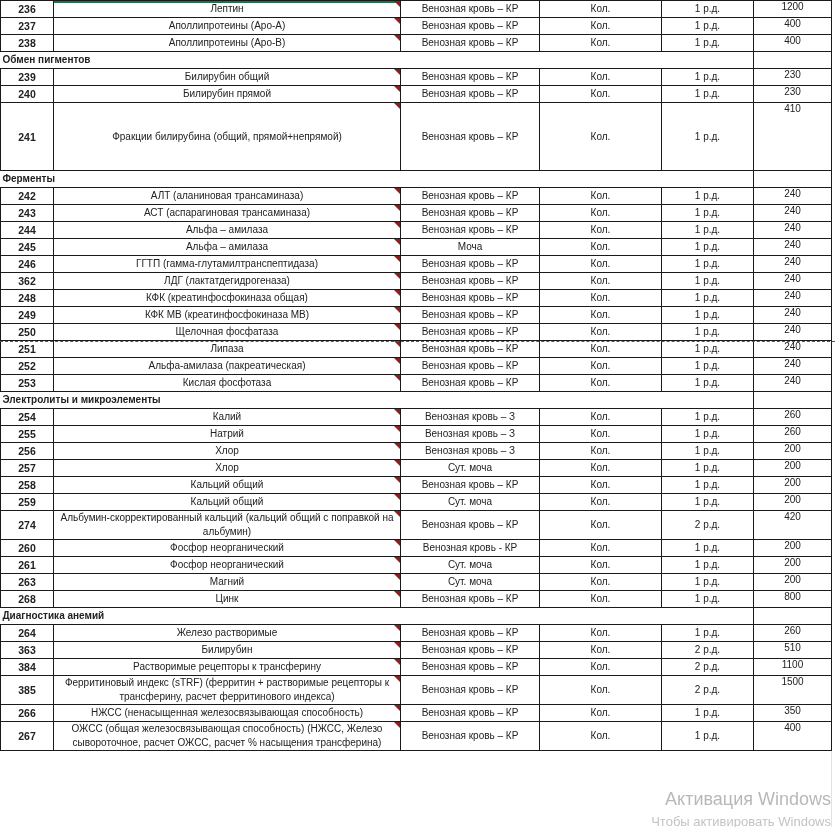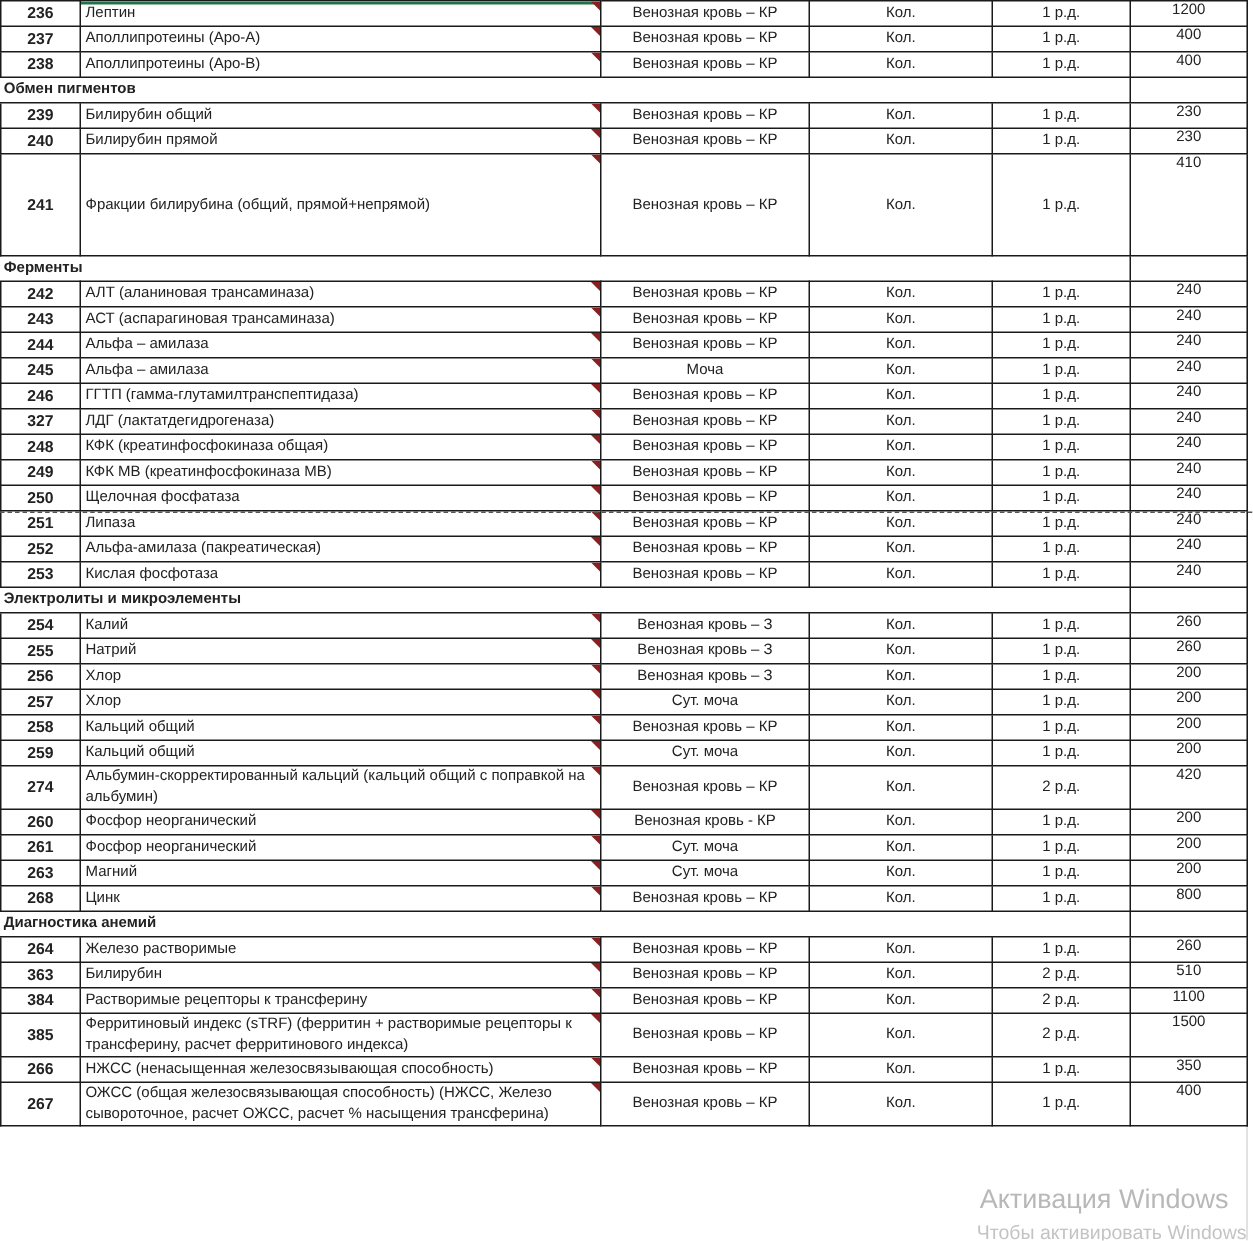--- a/index.html
+++ b/index.html
@@ -5,35 +5,35 @@
   html, body { margin: 0; padding: 0; background: #ffffff; }
   body { width: 835px; height: 827px; overflow: hidden; position: relative;
          font-family: "Liberation Sans", sans-serif; font-size: 10px; color: #222; }
   .sheet { position: absolute; left: 0; top: 0; width: 835px; }
   .gridbg { position: absolute; left: 0; top: 0; width: 835px; height: 827px;
             background-image: linear-gradient(to right, transparent 831px, #e2e2e2 831px, #e2e2e2 832px, transparent 832px); }
   table { border-collapse: collapse; table-layout: fixed; position: relative; }
   td { border: 1px solid #1a1a1a; padding: 0 3px; overflow: hidden; white-space: nowrap;
        vertical-align: middle; line-height: 12px; }
   td.num { text-align: center; font-weight: bold; font-size: 10.5px; }
-  td.name { text-align: left; position: relative; }
+  td.name { text-align: center; position: relative; }
   td.name.wrap { white-space: normal; line-height: 14px; }
   td.name::after { content: ""; position: absolute; right: 0; top: 0; width: 0; height: 0;
                    border-top: 6px solid #8b1e1e; border-left: 6px solid transparent; }
   td.c { text-align: center; }
   td.price { text-align: center; vertical-align: top; padding-top: 0; }
   tr.section td.sec-title { border-left: none; border-right: none; font-weight: bold; text-align: left; padding-left: 2px; }
   tr.section td.sec-price { border-left: 1px solid #1a1a1a; }
   tr.h17 td { height: 16px; }
   tr.h27 td { height: 26px; }
   tr.h68 td { height: 67px; }
   td.selected { box-shadow: inset 0 2px 0 #217346; }
   .pagebreak { position: absolute; left: 0; width: 835px; top: 341px; height: 0;
                border-top: 1px dashed #555; z-index: 3; pointer-events: none; }
-  .watermark { position: absolute; right: 16px; top: 789px; color: rgba(160,160,160,0.75);
+  .watermark { position: absolute; right: 4px; top: 789px; color: rgba(160,160,160,0.75);
                font-size: 18px; z-index: 5; pointer-events: none; white-space: nowrap; }
   .watermark2 { position: absolute; right: 4px; top: 814px; color: rgba(170,170,170,0.7);
                 font-size: 13px; z-index: 5; pointer-events: none; white-space: nowrap; }
 </style>
 </head>
 <body>
 
 <div class="gridbg"></div>
 
 <div class="sheet">
@@ -137,21 +137,21 @@
         </tr>
         <tr class="h17">
           <td class="num">246</td>
           <td class="name">ГГТП (гамма-глутамилтранспептидаза)</td>
           <td class="c">Венозная  кровь – КР</td>
           <td class="c">Кол.</td>
           <td class="c">1 р.д.</td>
           <td class="price">240</td>
         </tr>
         <tr class="h17">
-          <td class="num">327</td>
+          <td class="num">362</td>
           <td class="name">ЛДГ (лактатдегидрогеназа)</td>
           <td class="c">Венозная  кровь – КР</td>
           <td class="c">Кол.</td>
           <td class="c">1 р.д.</td>
           <td class="price">240</td>
         </tr>
         <tr class="h17">
           <td class="num">248</td>
           <td class="name">КФК (креатинфосфокиназа общая)</td>
           <td class="c">Венозная  кровь – КР</td>

